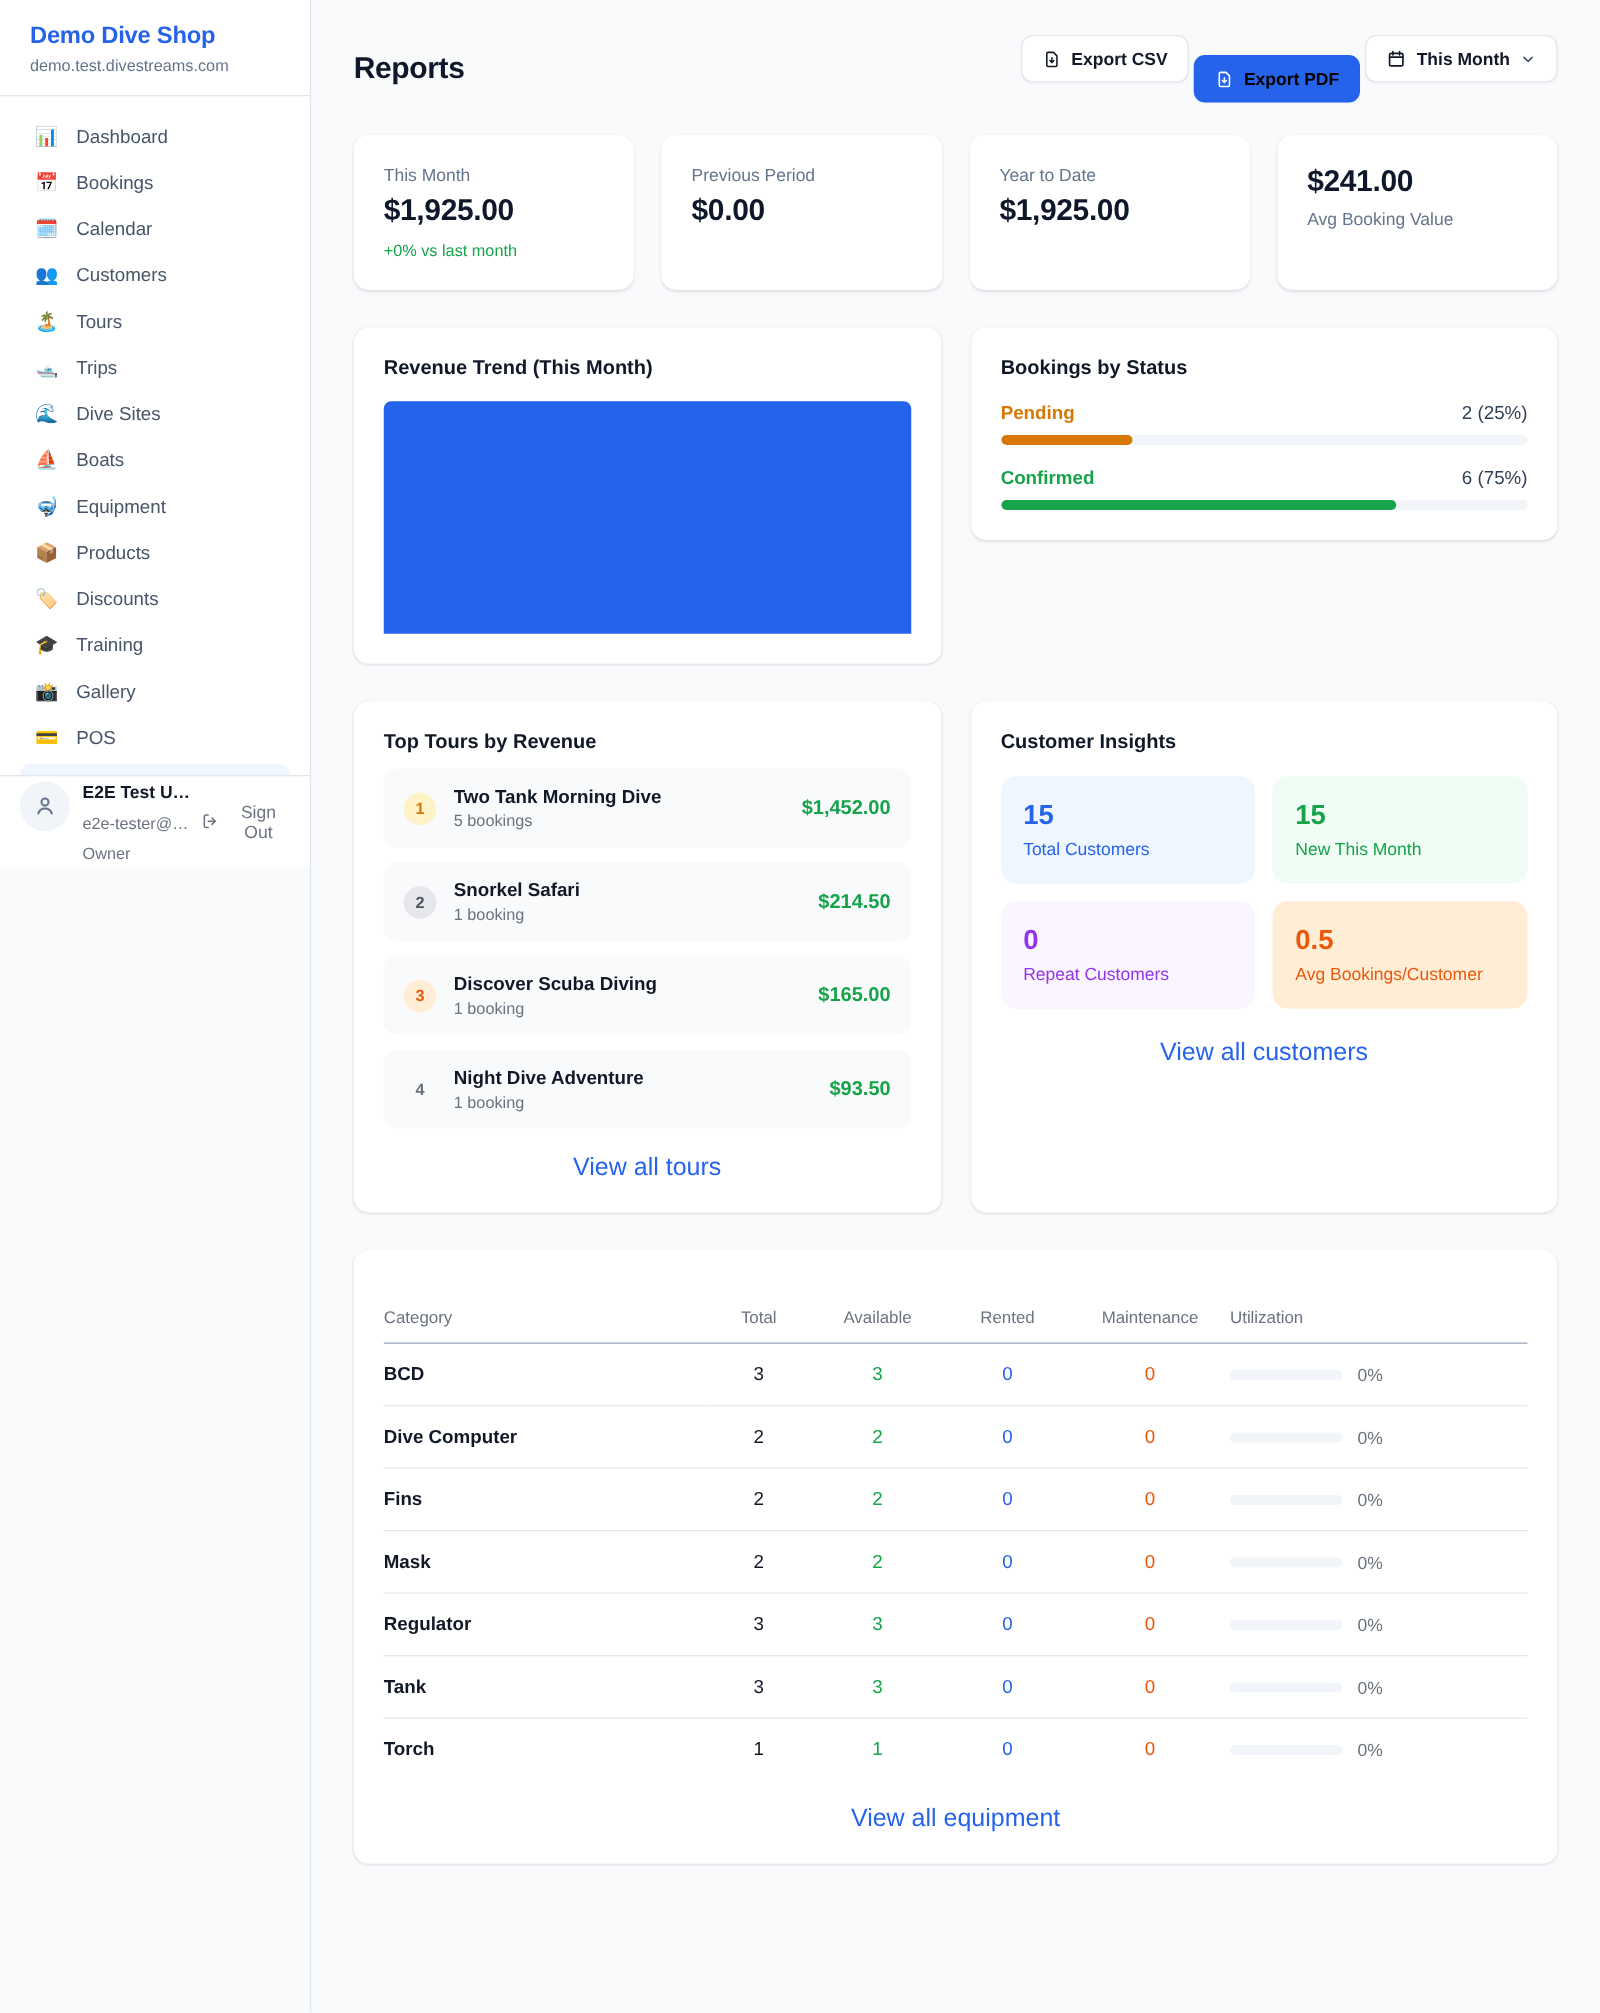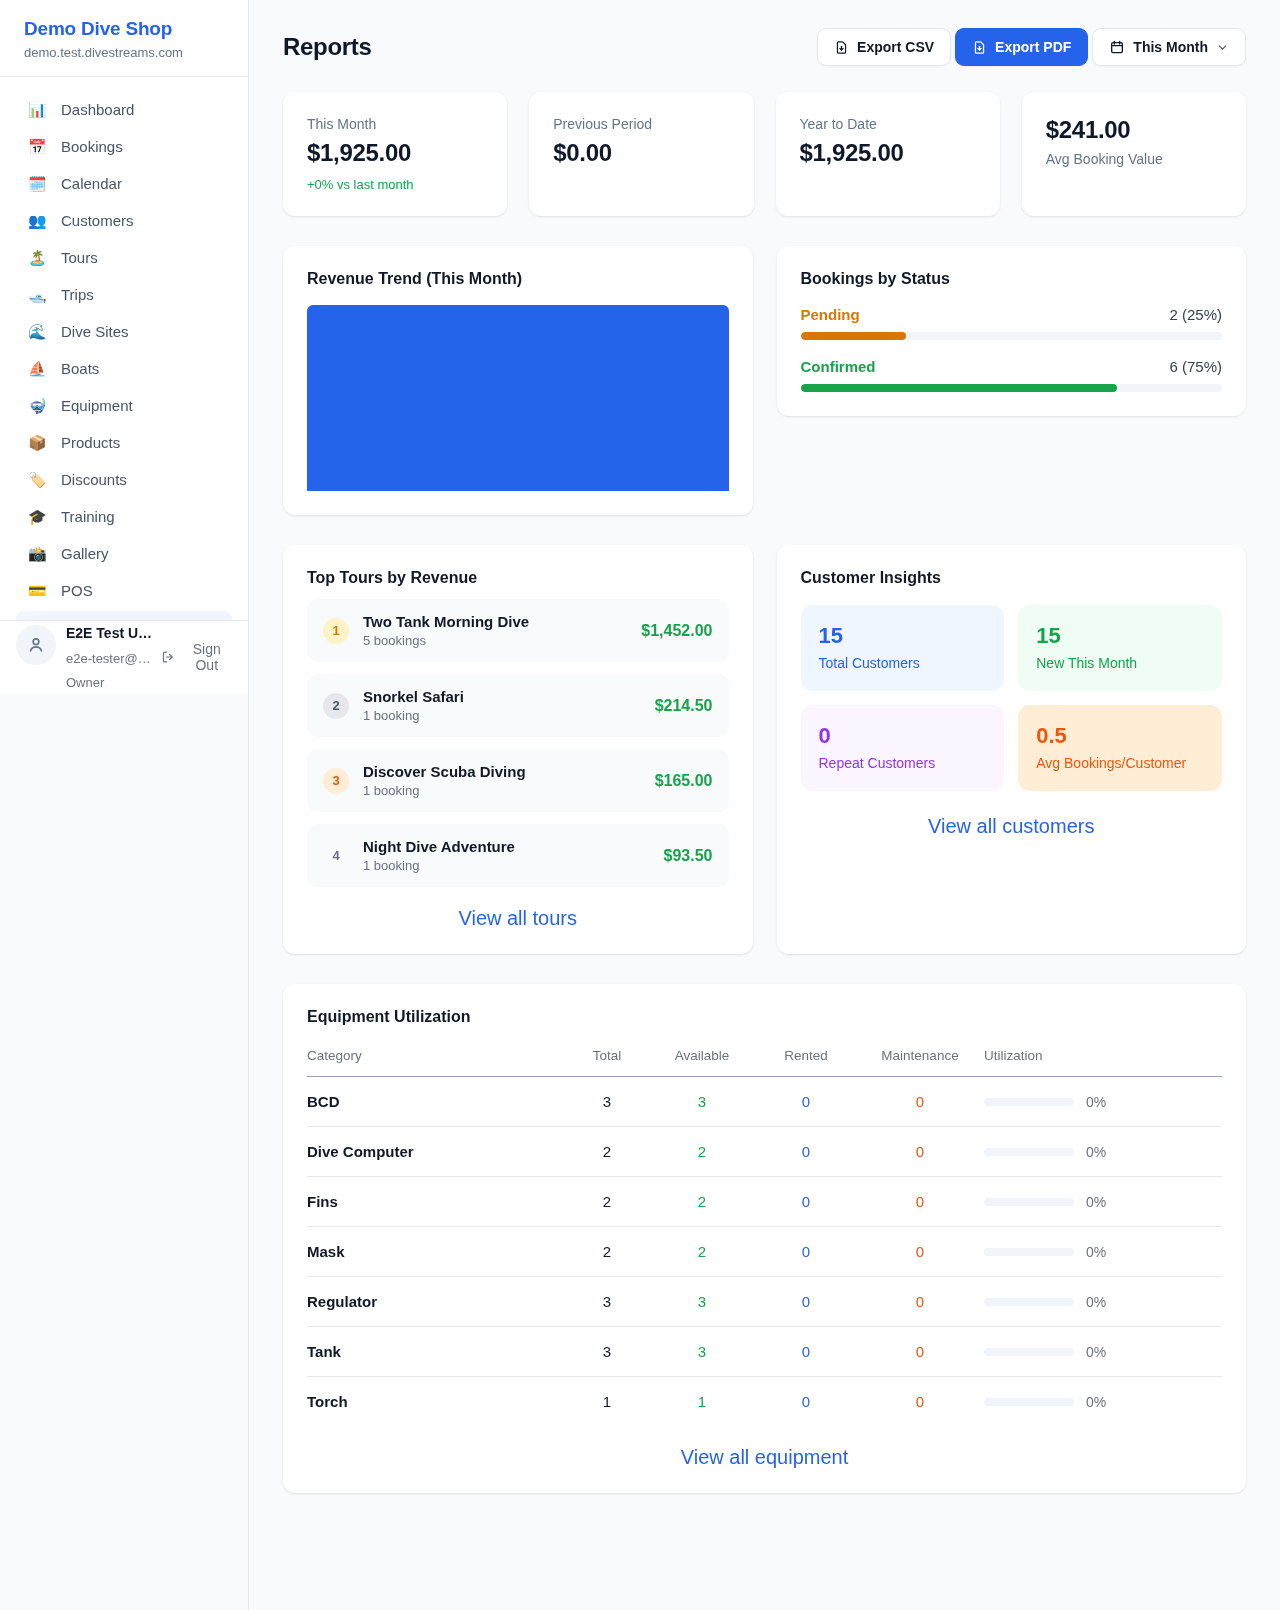--- a/index.html
+++ b/index.html
@@ -31,21 +31,21 @@
   .signout { display:flex; align-items:center; gap:6px; color:#6B7280; font-size:14px; margin-top:12px; cursor:pointer; background:none; border:none; font-family:inherit; }
 
   
   main { flex:1; padding:28px 34px 32px; }
   .page-head { display:flex; align-items:center; justify-content:space-between; margin-bottom:26px; }
   .page-title { font-size:24px; font-weight:800; letter-spacing:-.3px; }
   .head-actions { display:flex; gap:4px; }
   .btn { display:flex; align-items:center; gap:8px; height:38px; padding:0 16px; border-radius:9px;
          font-size:14px; font-weight:600; font-family:inherit; cursor:pointer;
          background:#fff; border:1px solid #E5E7EB; color:#111827; box-shadow:0 1px 2px rgba(15,23,42,.04); }
-  .btn.primary { background:#2563EB; border-color:#2563EB; color:#ffffff; }
+  .btn.primary { background:#2563EB; border-color:#2563EB; color:#000000;margin-top:16px; }
   .btn svg { display:block; }
 
   
   .card { background:#fff; border-radius:12px; box-shadow:0 1px 2px rgba(15,23,42,.05), 0 1px 3px rgba(15,23,42,.06); }
   .card-pad { padding:24px; }
   .card-title { font-size:16px; font-weight:700; color:#111827; }
 
   
   .stats { display:grid; grid-template-columns:repeat(4,1fr); gap:22px; margin-bottom:30px; }
   .stat { padding:24px; }
@@ -335,21 +335,20 @@
           <div class="tile" style="background: rgb(255, 237, 213);">
             <div class="tile-value" style="color: rgb(234, 88, 12);">0.5</div>
             <div class="tile-label" style="color: rgb(234, 88, 12);">Avg Bookings/Customer</div>
           </div>
         </div>
         <a class="link" style="margin-top:24px;" href="#">View all customers</a>
       </div>
     </div>
 
     <div class="card card-pad equip">
-      <div class="card-title">Equipment Utilization</div>
       <table>
         <thead>
           <tr>
             <th>Category</th>
             <th class="c col-total">Total</th>
             <th class="c col-avail">Available</th>
             <th class="c col-rent">Rented</th>
             <th class="c col-maint">Maintenance</th>
             <th class="col-util">Utilization</th>
           </tr>

